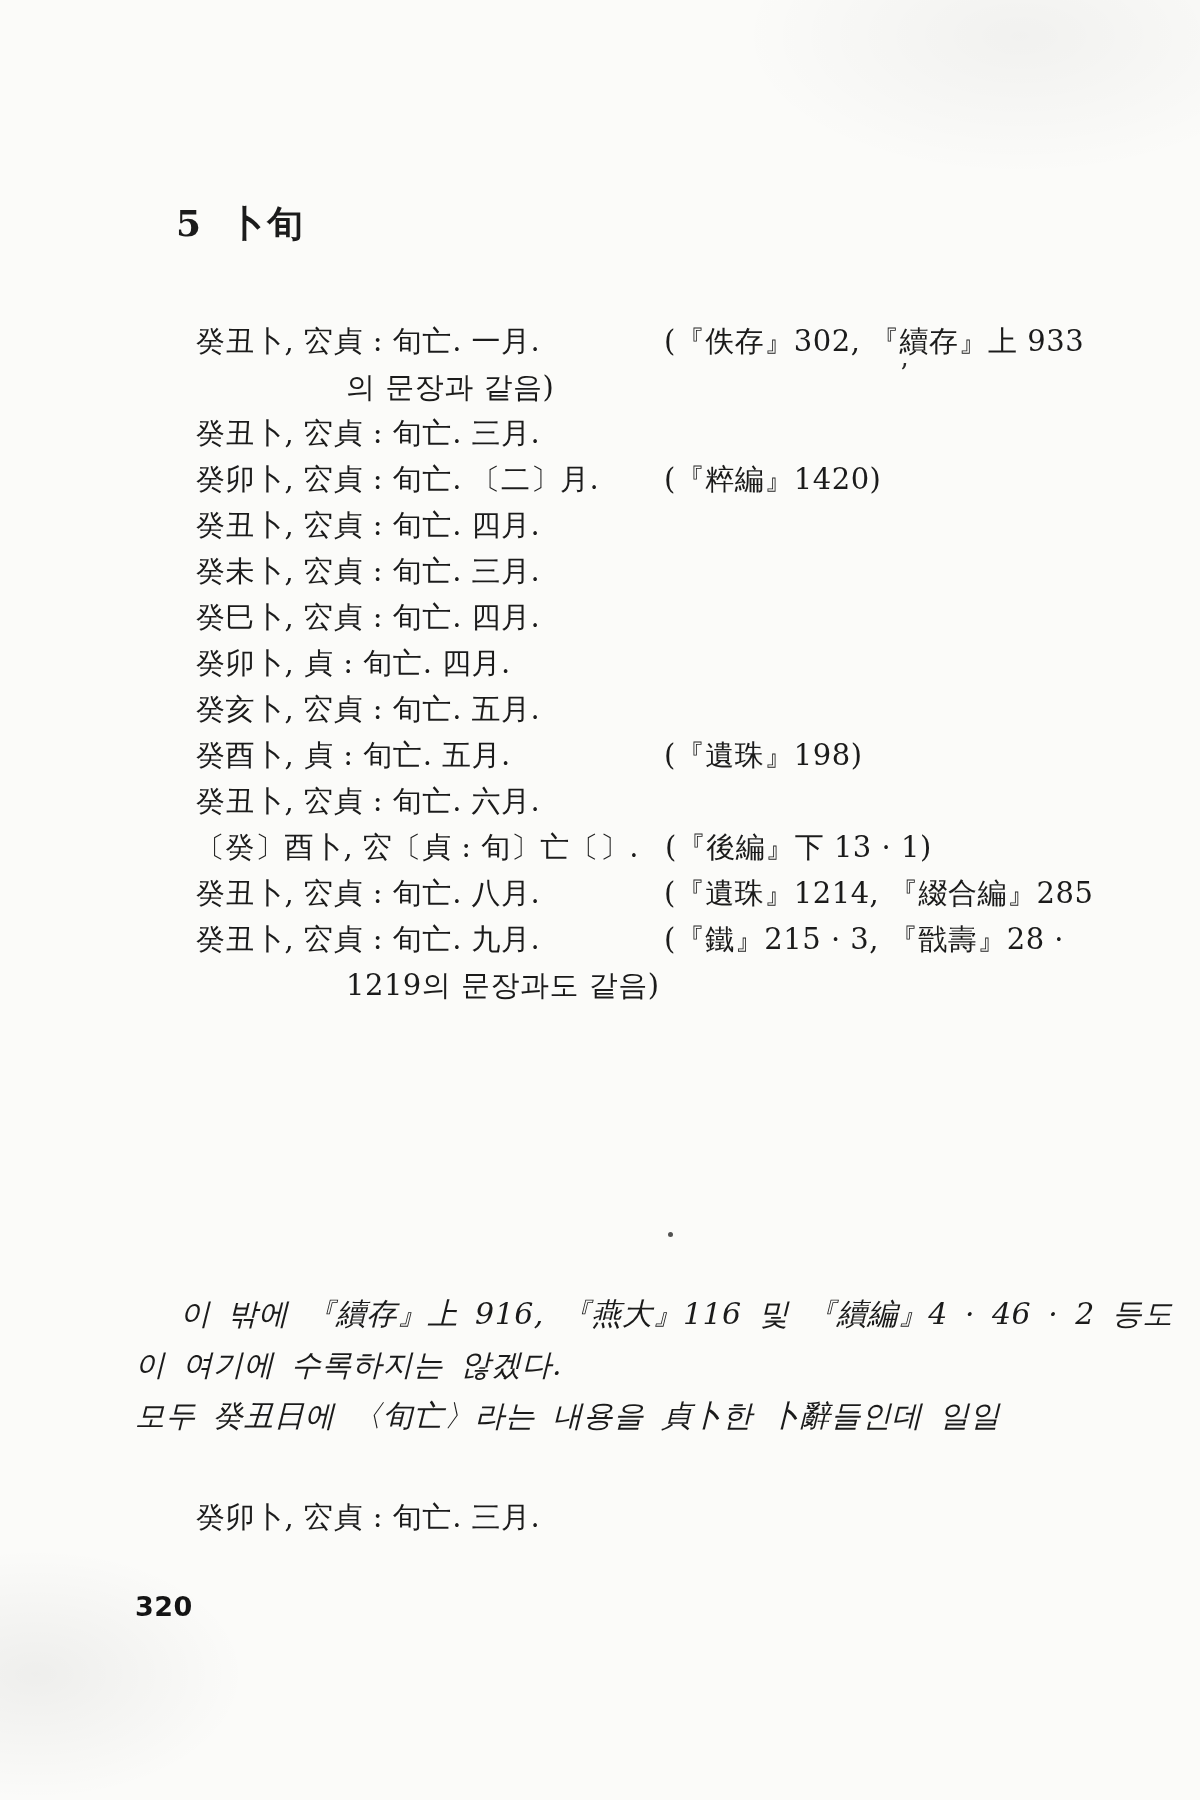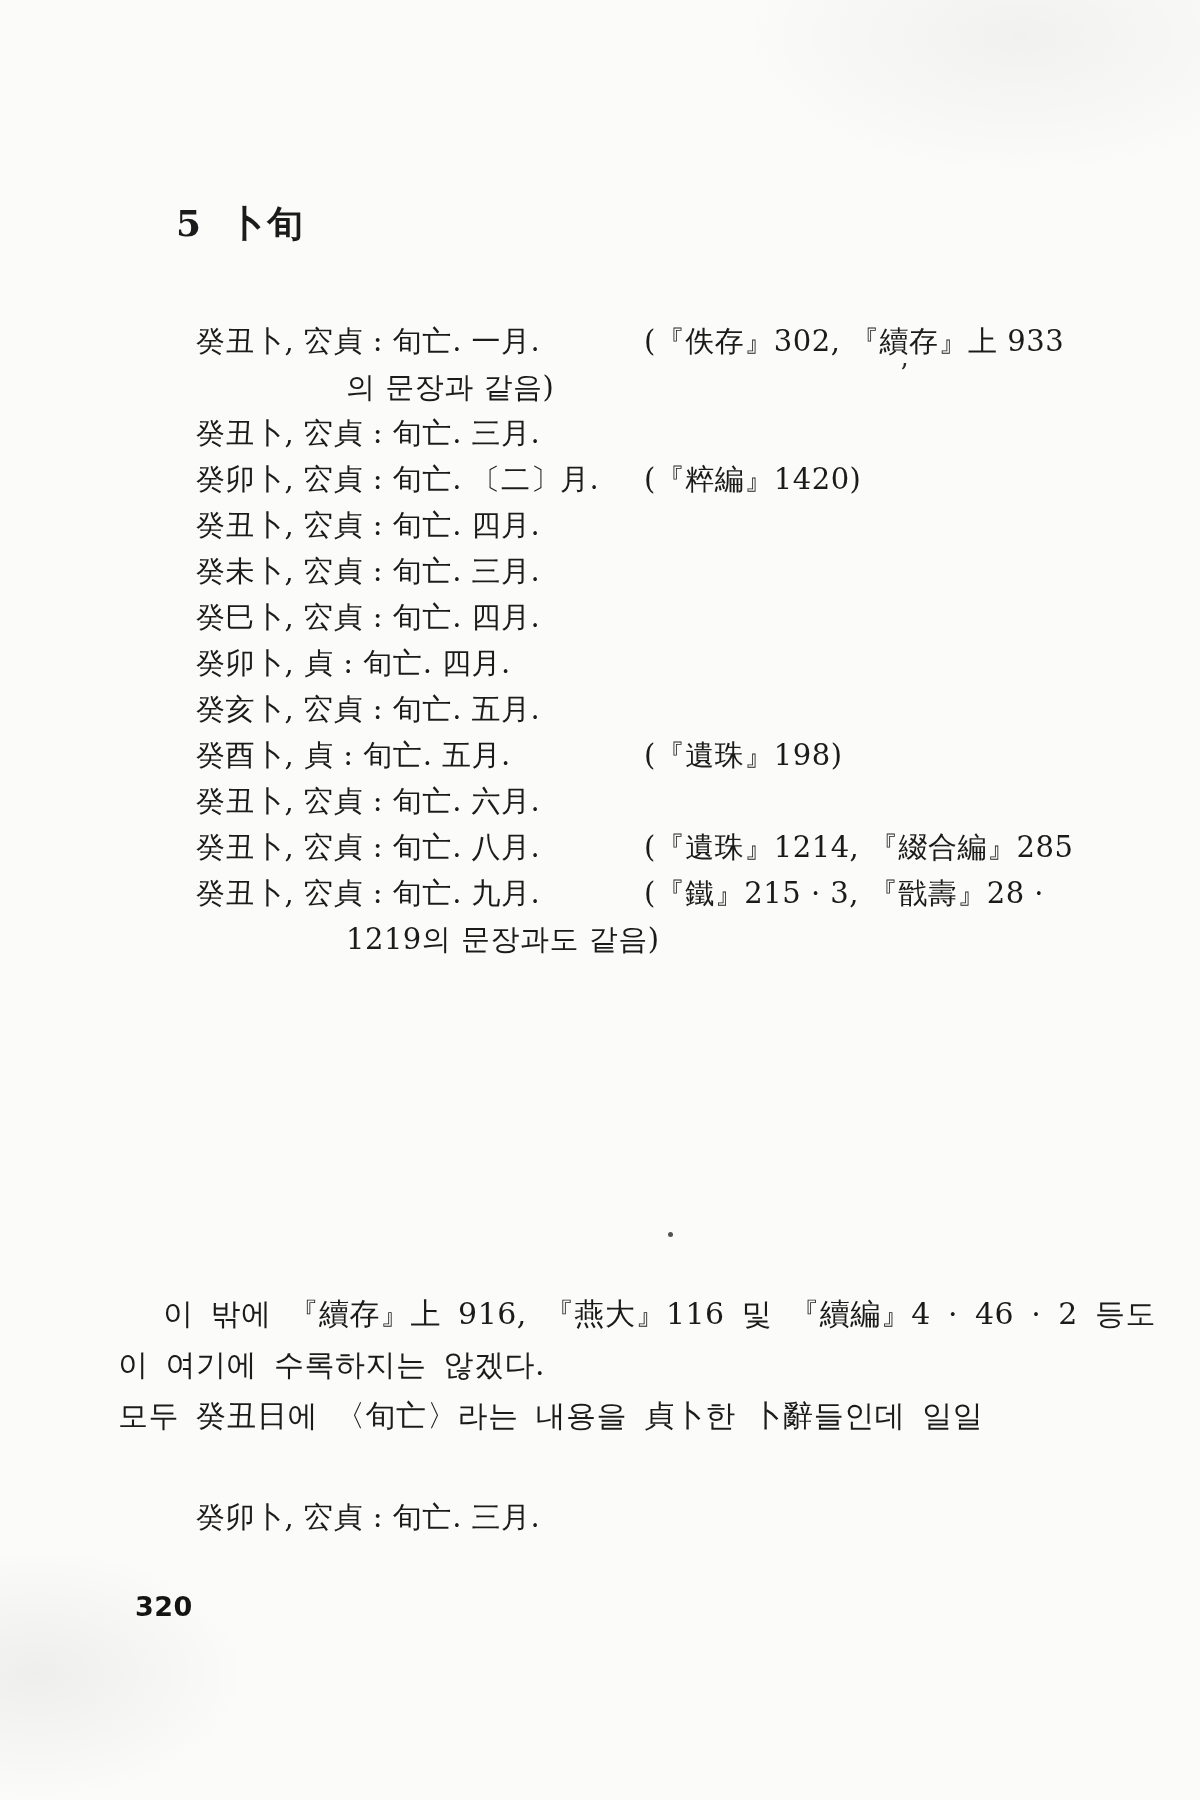--- a/index.html
+++ b/index.html
@@ -22,29 +22,30 @@
     position: absolute; left: 176px; top: 200px;
     font-size: 36px; font-weight: 600;
     display: flex; gap: 26px; align-items: baseline;
     letter-spacing: 2px;
   }
   .entries {
     position: absolute; left: 196px; top: 318px; width: 940px;
     font-size: 29px; line-height: 46px;
     letter-spacing: 0.5px;
   }
-  .entry-line { display: flex; white-space: nowrap; }
+  .entry-line { display: flex; white-space: nowrap; gap: 20px; }
   .entry-main { display: inline-block; min-width: 442px; }
   .entry-ref  { display: inline-block; margin-left: 6px; }
   .entry-cont { padding-left: 150px; white-space: nowrap; }
   .paragraph {
-    position: absolute; left: 118px; top: 1288px; width: 925px;
+    position: absolute; left: 135px; top: 1288px; width: 925px;
     font-size: 30px; line-height: 51px;
     letter-spacing: 0.5px; word-spacing: 7px;
     white-space: nowrap;
+    font-style: italic;
   }
   .paragraph .p-line.first { text-indent: 45px; }
   .final-entry {
     position: absolute; left: 196px; top: 1498px;
     font-size: 29px; letter-spacing: 0.5px; white-space: nowrap;
   }
   .page-number {
     position: absolute; left: 135px; top: 1591px;
     font-family: "DejaVu Sans", "Liberation Sans", sans-serif;
     font-weight: bold; font-size: 27px; color: #141414;
@@ -108,20 +109,24 @@
 
     <div class="entry-line">
       <span class="entry-main">癸酉卜, 貞 : 旬亡𡆥. 五月.</span>
       <span class="entry-ref">(『遺珠』198)</span>
     </div>
 
     <div class="entry-line">
       <span class="entry-main">癸丑卜, 㝐貞 : 旬亡𡆥. 六月.</span>
     </div>
 
+    <div class="entry-line">
+      <span class="entry-main">〔癸〕酉卜, 㝐〔貞 : 旬〕亡〔𡆥〕.</span>
+      <span class="entry-ref">(『後編』下 13 · 1)</span>
+    </div>
 
 
     <div class="entry-line">
       <span class="entry-main">癸丑卜, 㝐貞 : 旬亡𡆥. 八月.</span>
       <span class="entry-ref">(『遺珠』1214, 『綴合編』285</span>
     </div>
 
     <div class="entry-line">
       <span class="entry-main">癸丑卜, 㝐貞 : 旬亡𡆥. 九月.</span>
       <span class="entry-ref">(『鐵』215 · 3, 『戩壽』28 ·</span>

